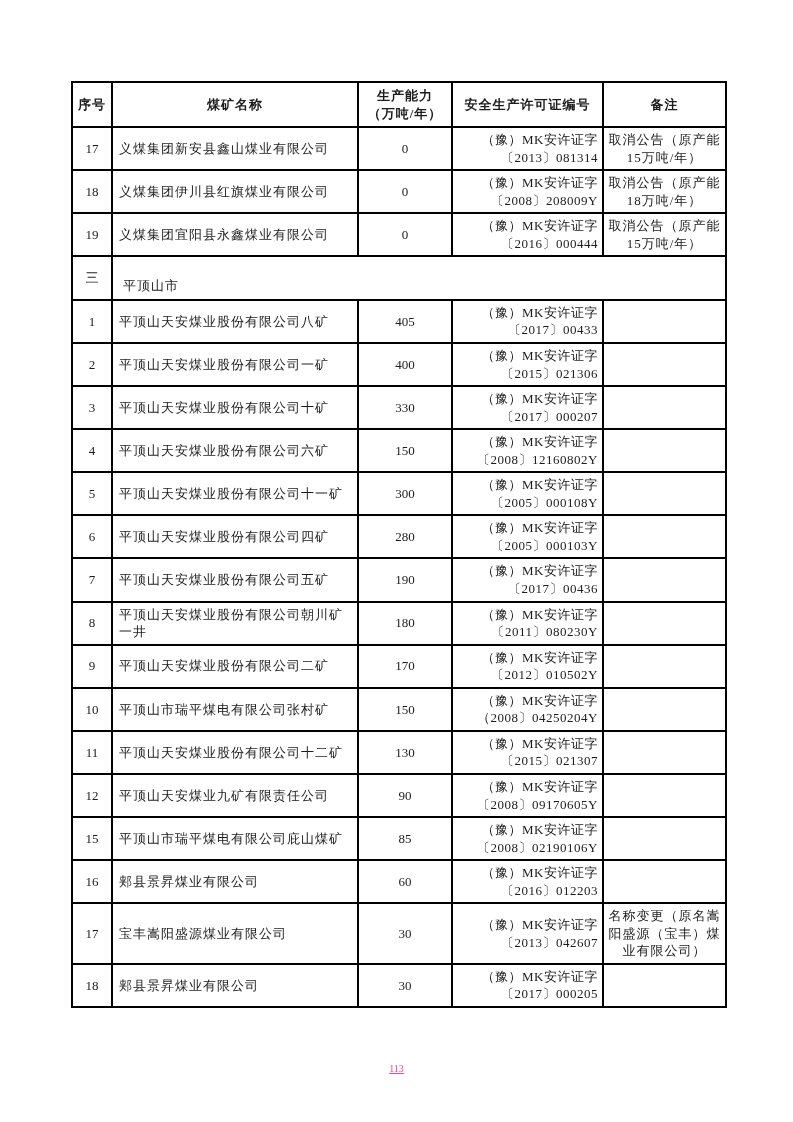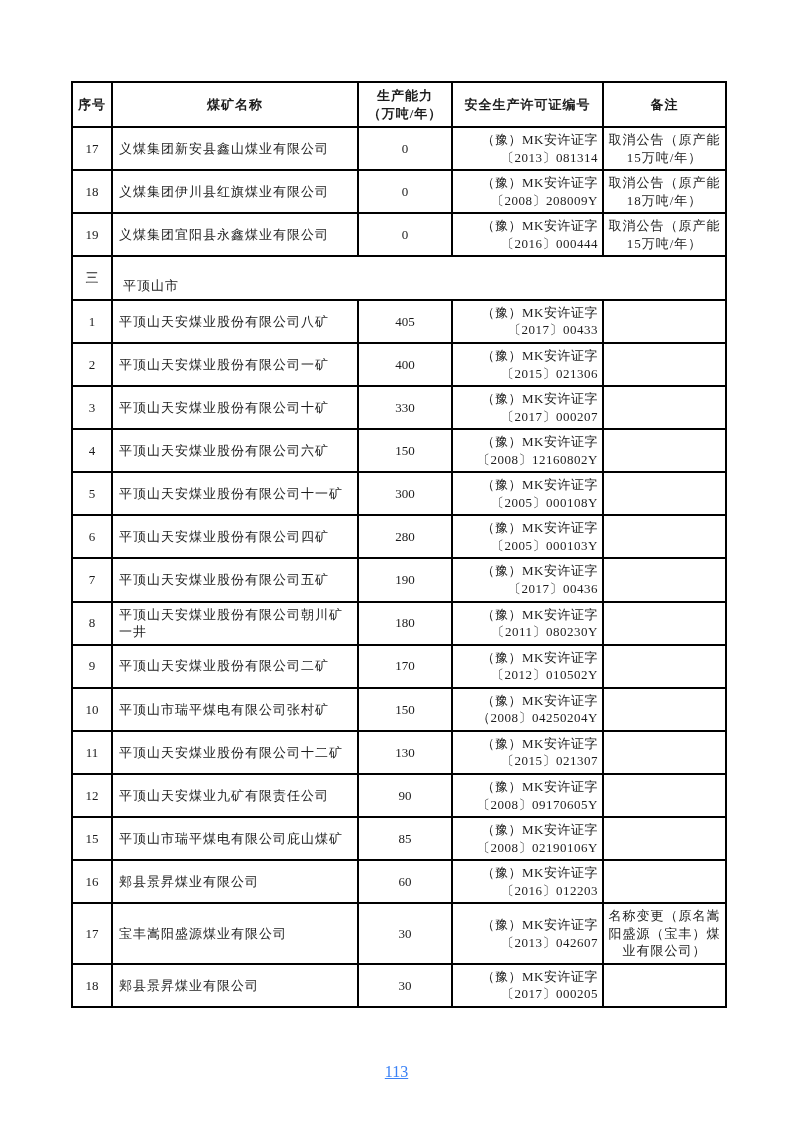--- a/index.html
+++ b/index.html
@@ -73,22 +73,22 @@
   }
   tr.section-row td.seq-cell {
     padding: 4px 2px;
   }
   .page-footer {
     position: absolute;
     left: 0;
     top: 1063px;
     width: 100%;
     text-align: center;
-    font-size: 16px;
-    color: #3b82f6;
+    font-size: 10px;
+    color: #ec4899;
     text-decoration: underline;
   }
 </style>
 </head>
 <body>
 
 <div class="page">
 
   <table class="mine-table">
     <colgroup>

